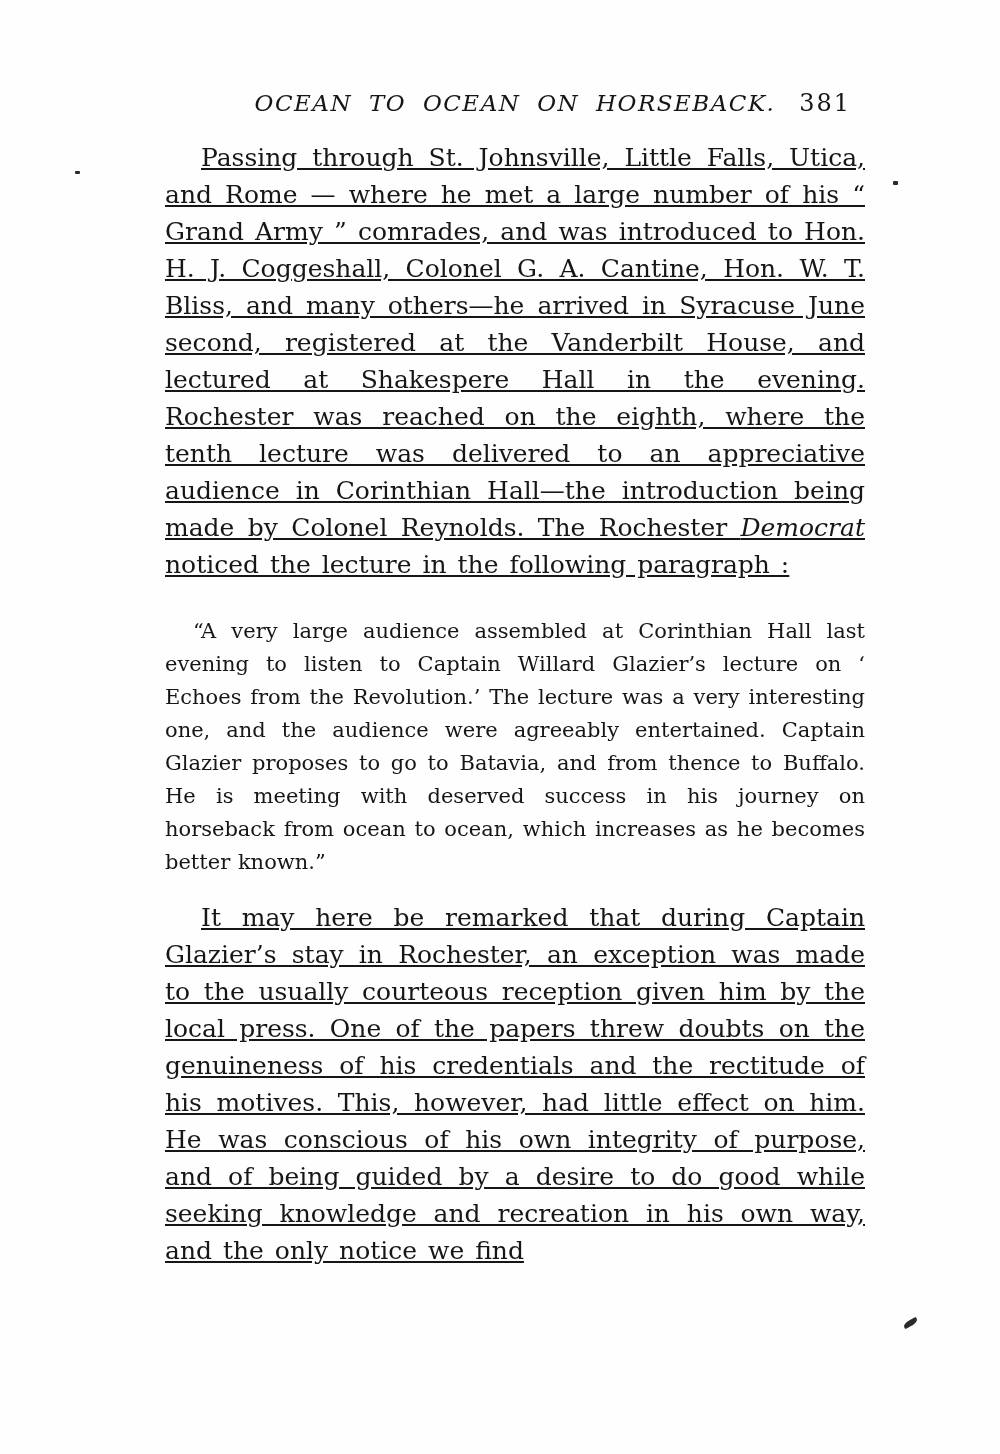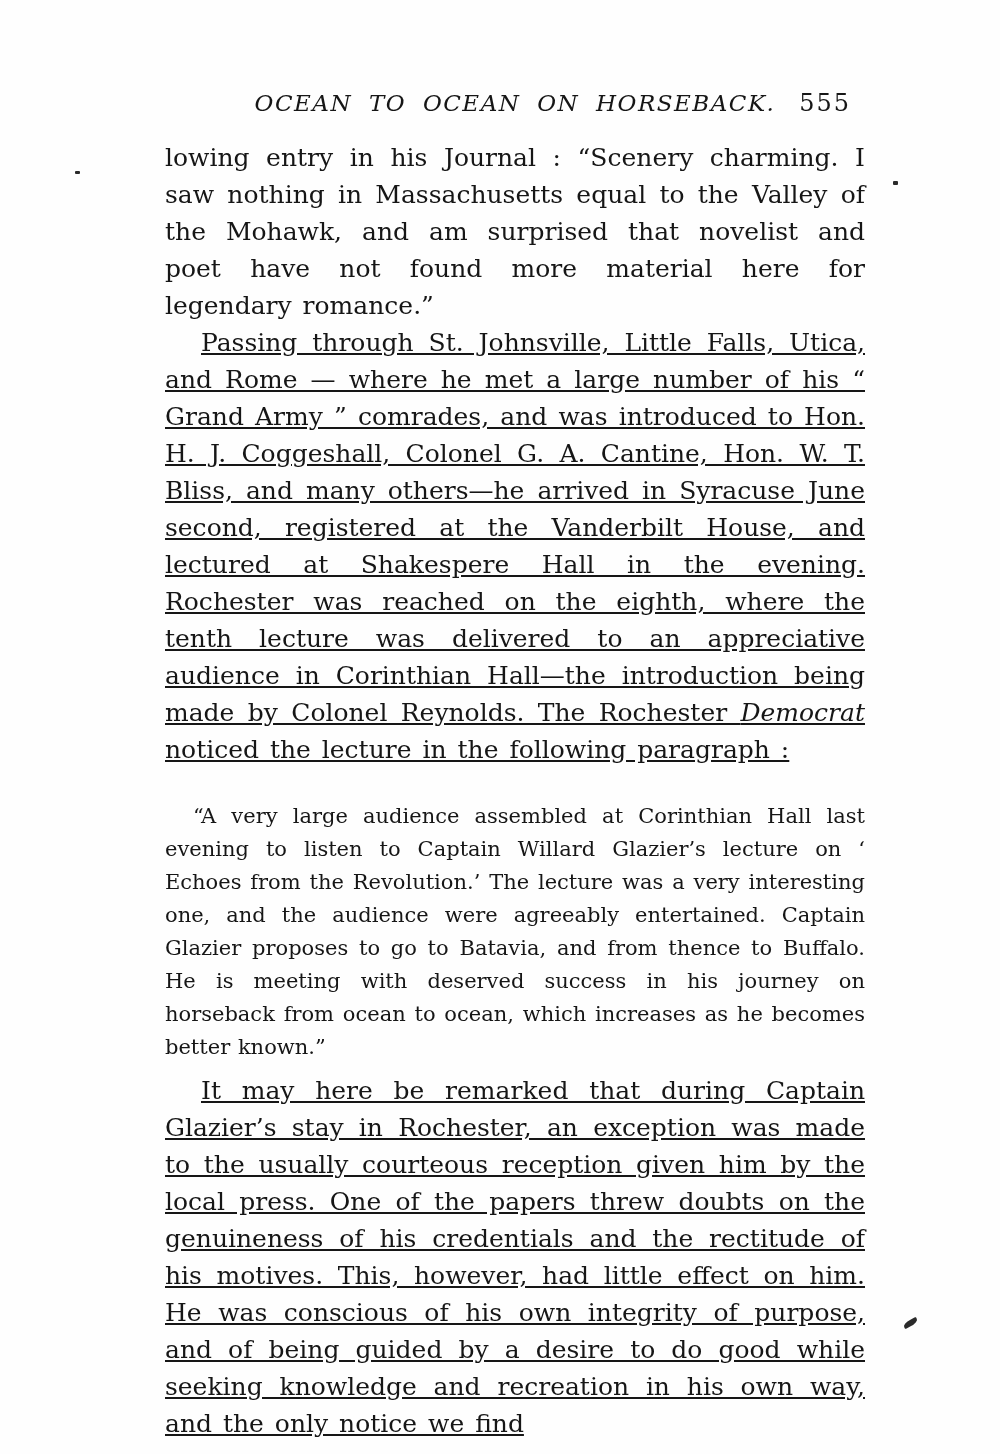--- a/index.html
+++ b/index.html
@@ -47,21 +47,21 @@
     text-align: justify;
     word-spacing: 3px;
   }
   p.indent { text-indent: 36px; text-decoration: underline; }
   p.quote {
     font-size: 21px;
     line-height: 33px;
     text-align: justify;
     word-spacing: 1px;
     margin-top: 32px;
-    margin-bottom: 8px;
+    margin-bottom: 20px;
     text-indent: 28px;
   }
   .it { font-style: italic; }
   .speck {
     position: absolute;
     background: #2a2a2a;
     border-radius: 1px;
   }
   .speck-dot-left   { left: 75px;  top: 171px;  width: 5px;  height: 3px; }
   .speck-dot-right  { left: 893px; top: 181px;  width: 5px;  height: 4px; }
@@ -71,26 +71,25 @@
     transform: rotate(-28deg);
   }
 </style>
 </head>
 <body>
 
 <div class="page">
 
   <div class="header">
     <div class="running-title">OCEAN TO OCEAN ON HORSEBACK.</div>
-    <div class="page-number">555</div>
+    <div class="page-number">381</div>
   </div>
 
   <div class="text-block">
 
-    <p class="body">lowing entry in his Journal : “Scenery charming. I saw nothing in Massachusetts equal to the Valley of the Mohawk, and am surprised that novelist and poet have not found more material here for legendary romance.”</p>
 
     <p class="body indent"><span>Passing through St. Johnsville, Little Falls, Utica, and Rome — where he met a large number of his “ Grand Army ” comrades, and was introduced to Hon. H. J. Coggeshall, Colonel G. A. Cantine, Hon. W. T. Bliss, and many others—he arrived in Syracuse June second, registered at the Vanderbilt House, and lectured at Shakespere Hall in the evening. Rochester was reached on the eighth, where the tenth lecture was delivered to an appreciative audience in Corinthian Hall—the introduction being made by Colonel Reynolds. The Rochester </span><span class="it">Democrat</span><span> noticed the lecture in the following paragraph :</span></p>
 
     <p class="quote">“A very large audience assembled at Corinthian Hall last evening to listen to Captain Willard Glazier’s lecture on ‘ Echoes from the Revolution.’ The lecture was a very interesting one, and the audience were agreeably entertained. Captain Glazier proposes to go to Batavia, and from thence to Buffalo. He is meeting with deserved success in his journey on horseback from ocean to ocean, which increases as he becomes better known.”</p>
 
     <p class="body indent">It may here be remarked that during Captain Glazier’s stay in Rochester, an exception was made to the usually courteous reception given him by the local press. One of the papers threw doubts on the genuineness of his credentials and the rectitude of his motives. This, however, had little effect on him. He was conscious of his own integrity of purpose, and of being guided by a desire to do good while seeking knowledge and recreation in his own way, and the only notice we find</p>
 
   </div>
 
   <div class="speck speck-dot-left"></div>

